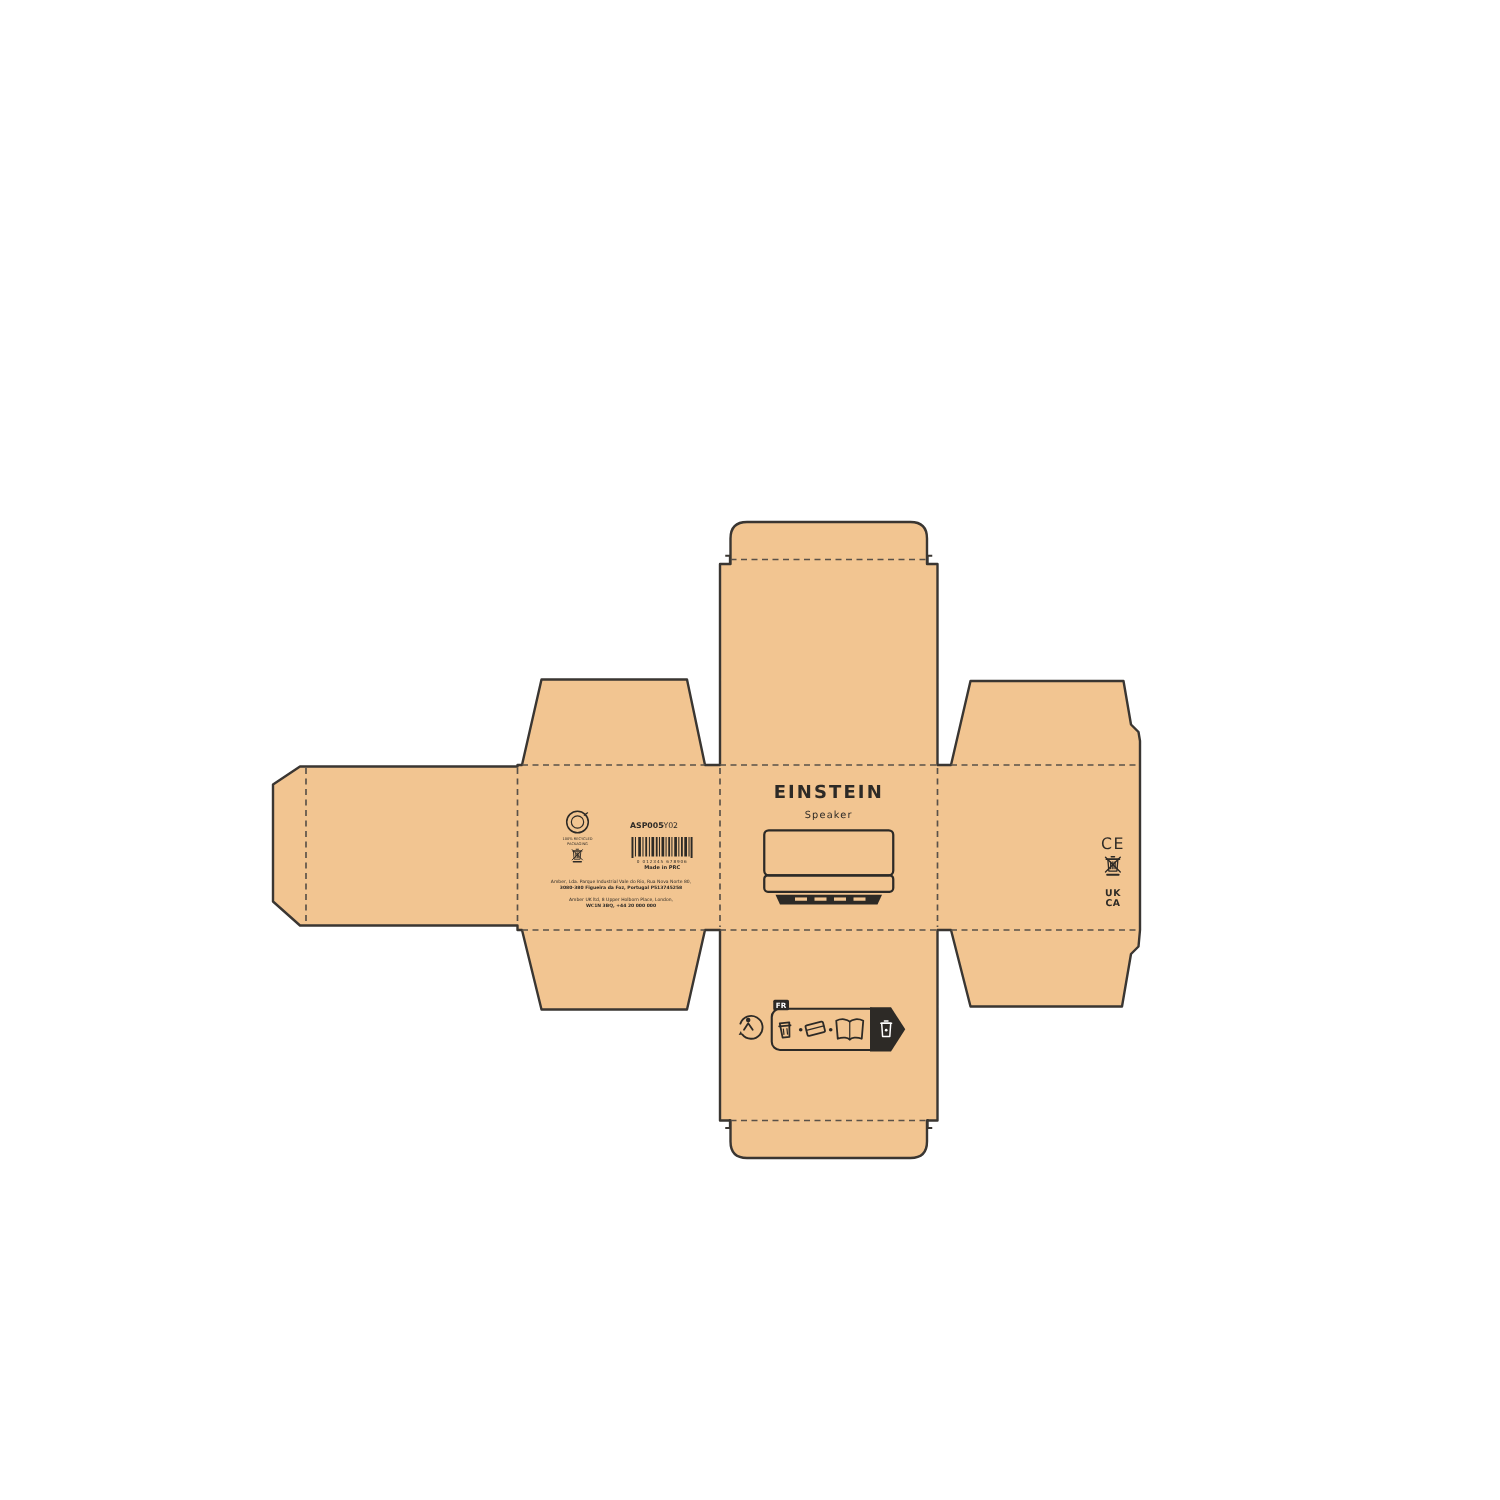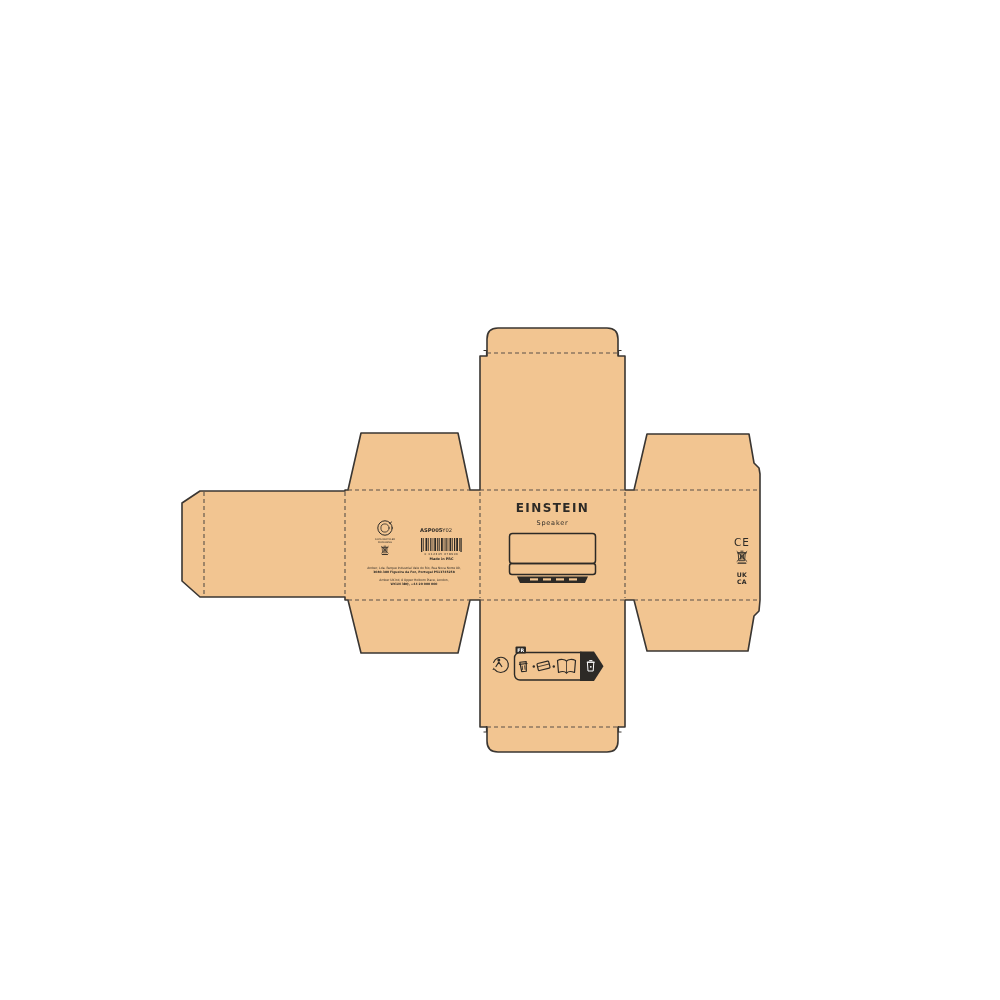--- a/index.html
+++ b/index.html
@@ -1,19 +1,19 @@
 <!DOCTYPE html>
 <html style="--kraft: #F2C591; --outline: #3A3632; --fold: #5A5148; --ink: #2D2A26; --bg: #ffffff;"><head>
 <meta charset="utf-8">
 <style>
   :root{
     --kraft:#F2C591; --outline:#3A3632; --fold:#5A5148; --ink:#2D2A26; --bg:#ffffff;
   }
   html,body{margin:0;padding:0;background:var(--bg);}
-  .stage{position:relative;width:1000px;height:768px;background:var(--bg);overflow:hidden;}
+  .stage{position:relative;width:1000px;height:768px;background:var(--bg);overflow:hidden;margin-top:20px;}
   svg{position:absolute;left:0;top:0;}
   .outline{fill:var(--kraft);stroke:var(--outline);stroke-width:1.6;stroke-linejoin:round;}
   .fold{stroke:var(--fold);stroke-width:1.1;stroke-dasharray:4 3;fill:none;}
   .hook{stroke:var(--outline);stroke-width:1.2;fill:none;}
   .ink-s{stroke:var(--ink);fill:none;stroke-width:1.2;stroke-linecap:round;stroke-linejoin:round;}
   .ink-thin{stroke:var(--ink);fill:none;stroke-width:0.8;stroke-linecap:round;stroke-linejoin:round;}
   .ink-f{fill:var(--ink);stroke:none;}
   .kraft-f{fill:var(--kraft);stroke:none;}
   .white-s{stroke:#fff;fill:none;stroke-width:1;stroke-linecap:round;stroke-linejoin:round;}
   .region{fill:none;stroke:none;pointer-events:none;}

